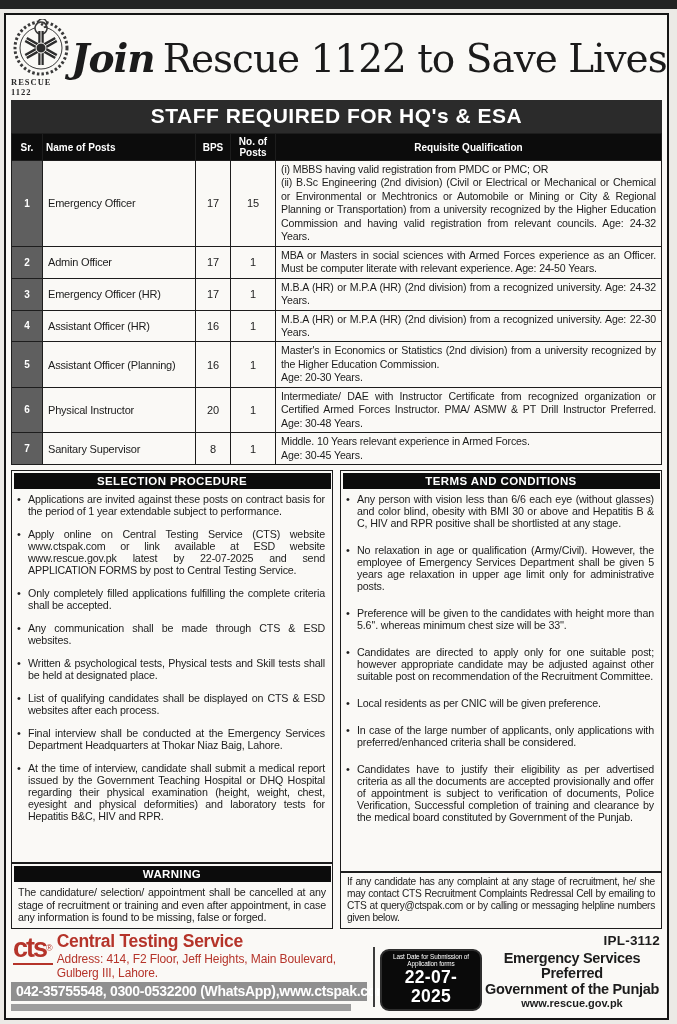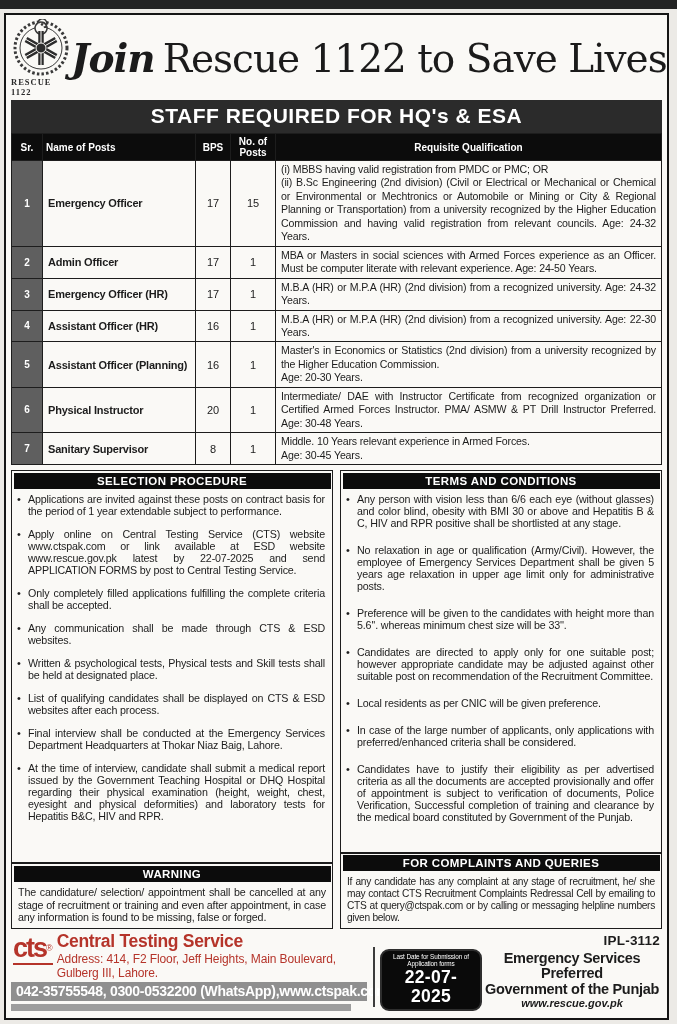--- a/index.html
+++ b/index.html
@@ -36,21 +36,21 @@
   thead th{
     background:#0c0c0c;color:#fff;font-size:10px;font-weight:bold;
     padding:2px 3px;line-height:1.1;
   }
   th.c-sr{width:24px;} th.c-name{width:146px;text-align:left;}
   th.c-bps{width:28px;} th.c-posts{width:38px;} th.c-qual{text-align:center;}
   td.sr{
     background:#5f5f5f;color:#fff;text-align:center;font-weight:bold;
     font-size:10px;width:24px;
   }
-  td.name{font-weight:bold;font-size:11px;padding:2px 3px 2px 5px;letter-spacing:-.2px;}
+  td.name{font-weight:normal;font-size:11px;padding:2px 3px 2px 5px;letter-spacing:-.2px;}
   td.bps,td.posts{text-align:center;font-size:11px;}
   td.qual{
     font-size:10.6px;line-height:1.27;padding:2px 5px;text-align:justify;
     white-space:pre-line;letter-spacing:-.15px;
   }
   
   .cols{display:flex;gap:7px;margin-top:5px;height:459px;}
   .col{flex:1;display:flex;flex-direction:column;min-width:0;}
   .box{border:1.5px solid #1d1d1d;background:#faf9f6;overflow:hidden;}
   .box.grow{flex:1;}
@@ -90,21 +90,21 @@
   .ipl{text-align:right;font-weight:bold;font-size:13.5px;letter-spacing:.2px;padding-right:2px;}
   .f-right-row{display:flex;align-items:center;margin-top:1px;}
   .date-box{
     background:#0a0a0a;color:#fff;border:2px solid #2e2e2e;border-radius:9px;
     padding:2px 5px 3px;text-align:center;flex:none;width:102px;box-sizing:border-box;
   }
   .date-label{font-size:6.4px;line-height:1.15;letter-spacing:-.1px;}
   .date-value{font-size:17.5px;font-weight:bold;letter-spacing:.3px;line-height:1.1;}
   .dept{flex:1;text-align:center;font-weight:bold;line-height:1.08;}
   .dept-1,.dept-2{font-size:14.5px;letter-spacing:-.3px;}
-  .dept-3{font-size:11px;font-style:italic;}
+  .dept-3{font-size:11px;}
 </style>
 </head>
 <body>
 
 <div class="topbar"></div>
 
 <div class="ad">
 
   <div class="hdr">
     <div class="emblem">
@@ -316,21 +316,20 @@
               <span class="btext">In case of the large number of applicants, only applications with preferred/enhanced criteria shall be considered.</span>
             </div>
 
             <div class="bullet">
               <span class="dot">•</span>
               <span class="btext">Candidates have to justify their eligibility as per advertised criteria as all the documents are accepted provisionally and offer of appointment is subject to verification of documents, Police Verification, Successful completion of training and clearance by the medical board constituted by Government of the Punjab.</span>
             </div>
           </div>
       </div>
       <div class="box">
-        <div class="sec-head">FOR COMPLAINTS AND QUERIES</div>
         <div class="plain-text cq">If any candidate has any complaint at any stage of recruitment, he/ she may contact CTS Recruitment Complaints Redressal Cell by emailing to CTS at query@ctspak.com or by calling or messaging helpline numbers given below.</div>
       </div>
     </div>
 
   </div>
 
   <div class="footer">
     <div class="f-left">
       <div class="cts-row">
         <div class="cts-logo">

